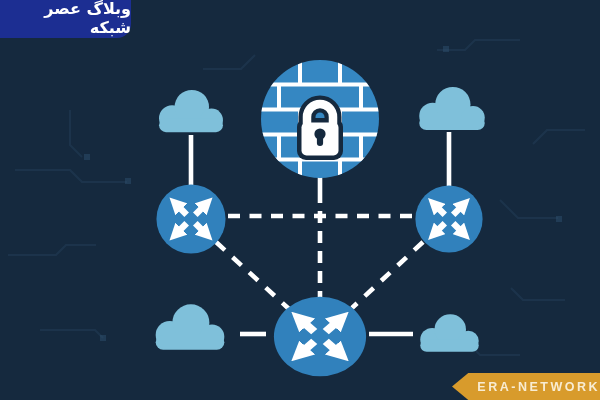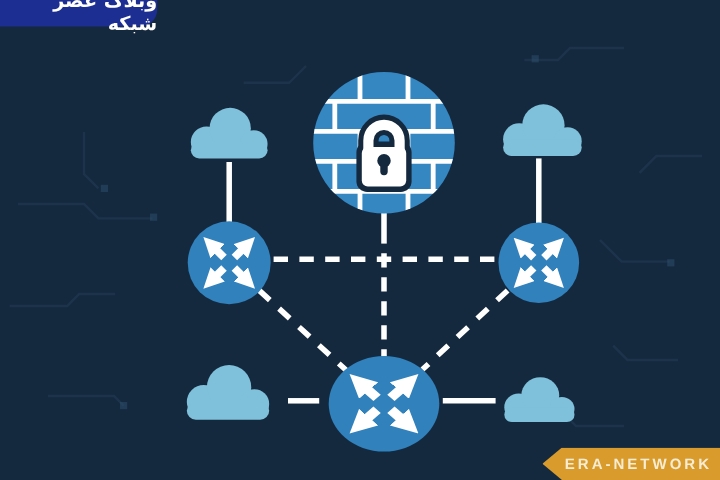--- a/index.html
+++ b/index.html
@@ -8,31 +8,31 @@
     background:#15293e;
     font-family:"Liberation Sans",sans-serif;
   }
   .stage svg{position:absolute;inset:0;display:block;}
   .title{
     position:absolute;top:6px;left:318px;transform:translateX(-50%);
     font-size:43px;font-weight:bold;letter-spacing:1px;color:#f5f7fa;
     text-shadow:0 1px 2px rgba(0,0,0,.35);white-space:nowrap;
   }
   .watermark{
-    position:absolute;top:0;left:0;width:131px;height:22px;
+    position:absolute;top:0;left:0;width:131px;height:38px;
     background:#1c2e92;border-radius:0 0 14px 0;
     display:flex;align-items:center;justify-content:center;
     color:#ffffff;font-size:16px;font-weight:bold;direction:rtl;
     font-family:"DejaVu Sans",sans-serif;padding-bottom:2px;box-sizing:border-box;
   }
   .ribbon{
     position:absolute;top:373px;right:0;width:148px;height:27px;
     background:#d89b2c;
     clip-path:polygon(0 50%, 11% 0, 100% 0, 100% 100%, 11% 100%);
-    display:flex;align-items:center;justify-content:center;
+    display:flex;align-items:center;justify-content:flex-end;
     padding-left:12px;box-sizing:border-box;
     color:#f8ecd2;font-size:12.5px;font-weight:bold;letter-spacing:2.5px;
   }
 </style>
 </head>
 <body>
 
 <div class="stage">
 
   <svg width="600" height="400" viewBox="0 0 600 400">

